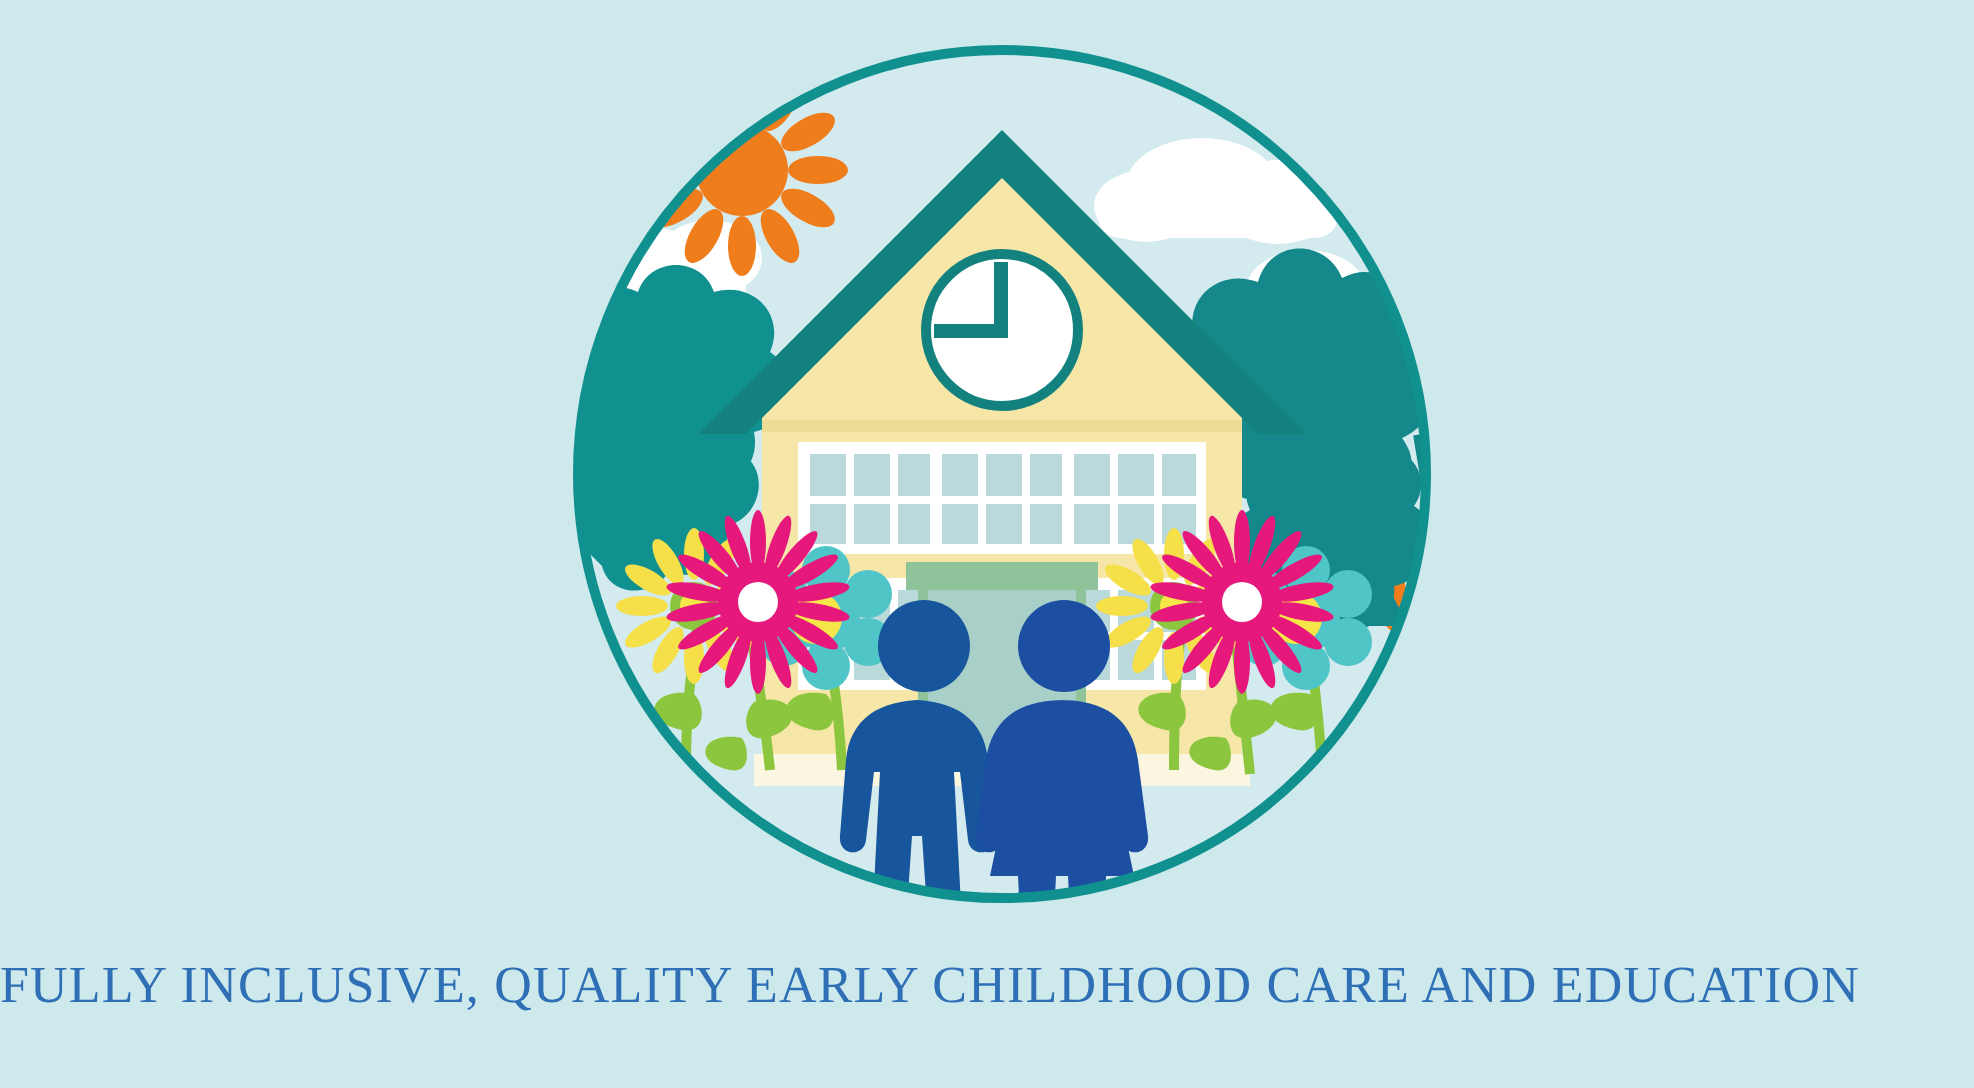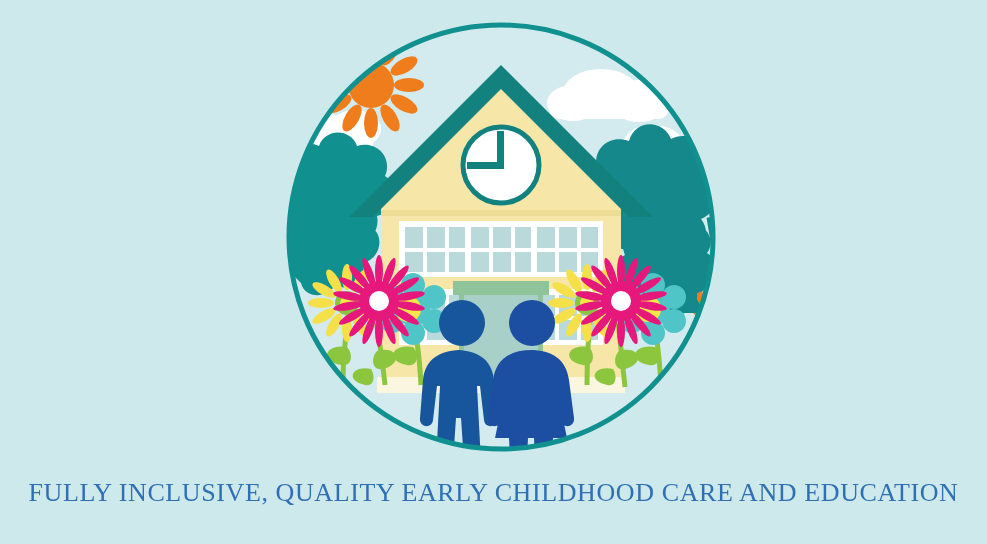--- a/index.html
+++ b/index.html
@@ -30,21 +30,20 @@
   .badge-svg {
     display: block;
     width: 440px;
     height: 440px;
   }
   .tagline {
     position: absolute;
     left: 0;
     top: 478px;
     width: 987px;
-    text-align: center;
     color: #2f6fb5;
     font-family: "Liberation Serif", "DejaVu Serif", serif;
     font-size: 26px;
     letter-spacing: 0.6px;
     white-space: nowrap;
     font-weight: 400;
   }
 </style>
 </head>
 <body>

